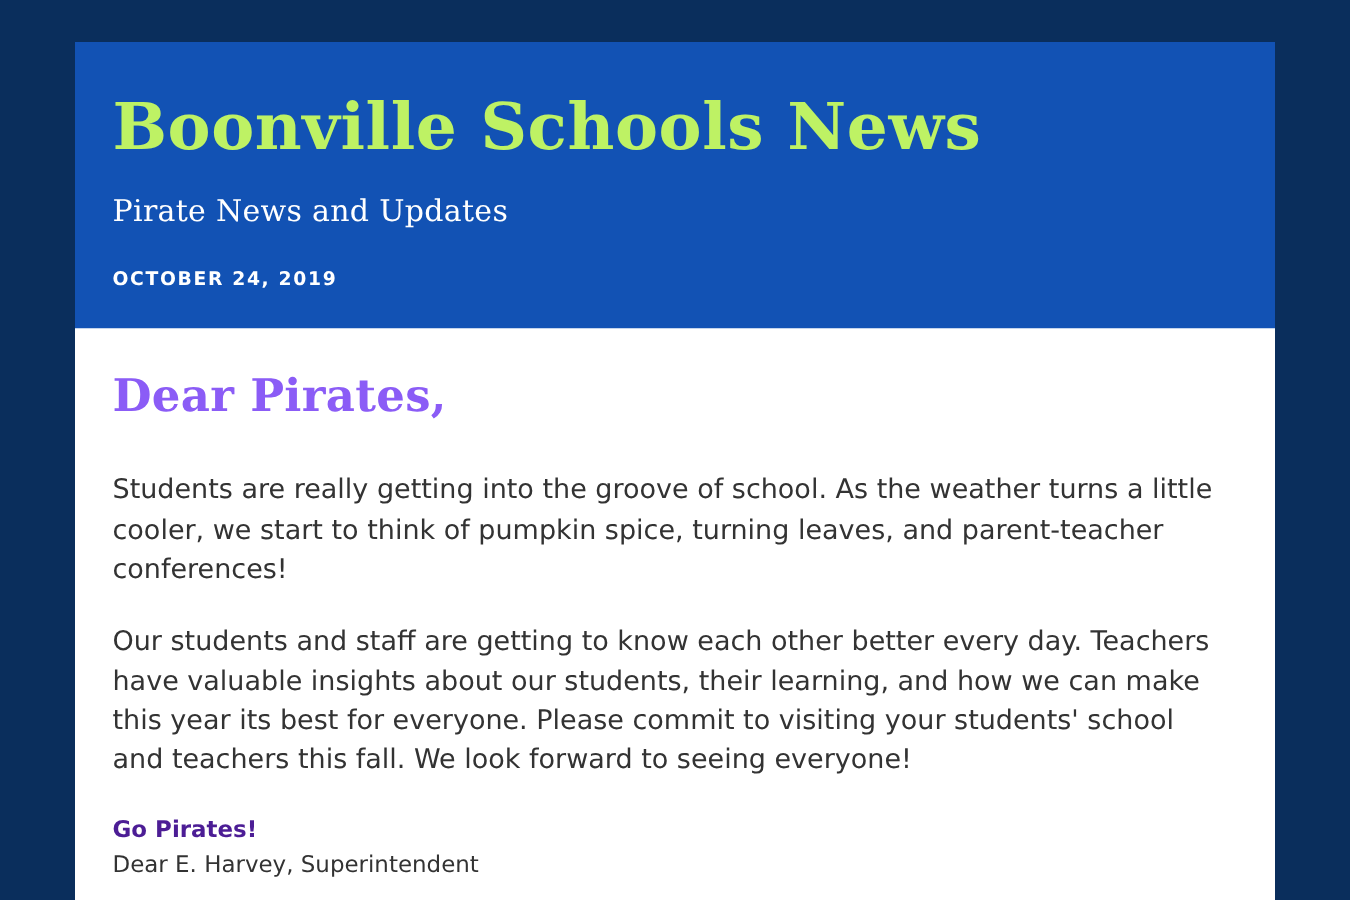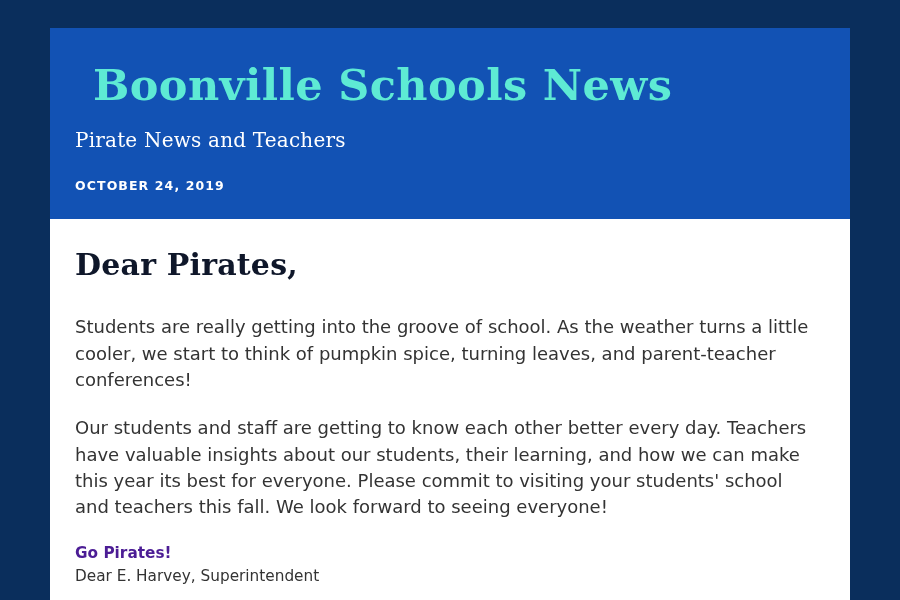--- a/index.html
+++ b/index.html
@@ -47,23 +47,23 @@
   .masthead {
     background: #1252b4;
     padding: 34px 25px 26px 25px;
     box-sizing: border-box;
   }
   .masthead-title {
     font-family: "DejaVu Serif", "Liberation Serif", serif;
     font-weight: bold;
     font-size: 43px;
     line-height: 1.08;
-    color: #5eead4;
+    color: #bef264;
     letter-spacing: 0.4px;
-    margin: 0 0 20px 18px;
+    margin: 0 0 20px 0;
   }
   .masthead-subtitle {
     font-family: "DejaVu Serif", "Liberation Serif", serif;
     font-size: 20px;
     color: #ffffff;
     margin: 0 0 26px 0;
     letter-spacing: 0.2px;
   }
   .masthead-date {
     font-size: 12.5px;
@@ -74,21 +74,21 @@
   }
   .body-area {
     background: #ffffff;
     padding: 28px 25px 0 25px;
     box-sizing: border-box;
   }
   .greeting {
     font-family: "DejaVu Serif", "Liberation Serif", serif;
     font-weight: bold;
     font-size: 30px;
-    color: #0f172a;
+    color: #8b5cf6;
     margin: 0 0 32px 0;
     letter-spacing: 0.2px;
   }
   .para {
     font-size: 18px;
     line-height: 1.46;
     color: #333333;
     margin: 0 0 22px 0;
     max-width: 742px;
   }
@@ -120,21 +120,21 @@
 
 <div class="page">
 
   <div class="left-rail"></div>
   <div class="right-rail"></div>
 
   <div class="newsletter">
 
     <header class="masthead">
       <h1 class="masthead-title">Boonville Schools News</h1>
-      <p class="masthead-subtitle">Pirate News and Teachers</p>
+      <p class="masthead-subtitle">Pirate News and Updates</p>
       <p class="masthead-date">OCTOBER 24, 2019</p>
     </header>
 
     <section class="body-area">
       <h2 class="greeting">Dear Pirates,</h2>
 
       <p class="para">Students are really getting into the groove of school. As the weather turns a little cooler, we start to think of pumpkin spice, turning leaves, and parent-teacher conferences!</p>
 
       <p class="para">Our students and staff are getting to know each other better every day. Teachers have valuable insights about our students, their learning, and how we can make this year its best for everyone. Please commit to visiting your students' school and teachers this fall. We look forward to seeing everyone!</p>
 

